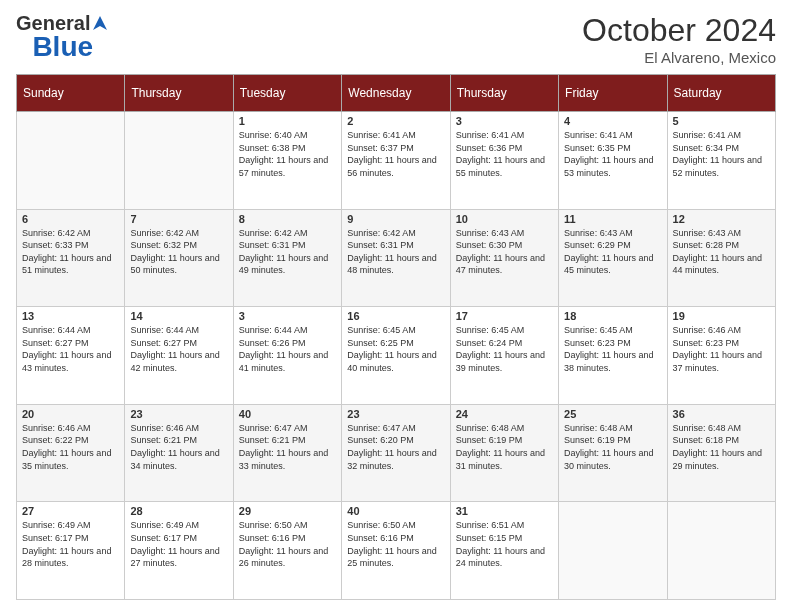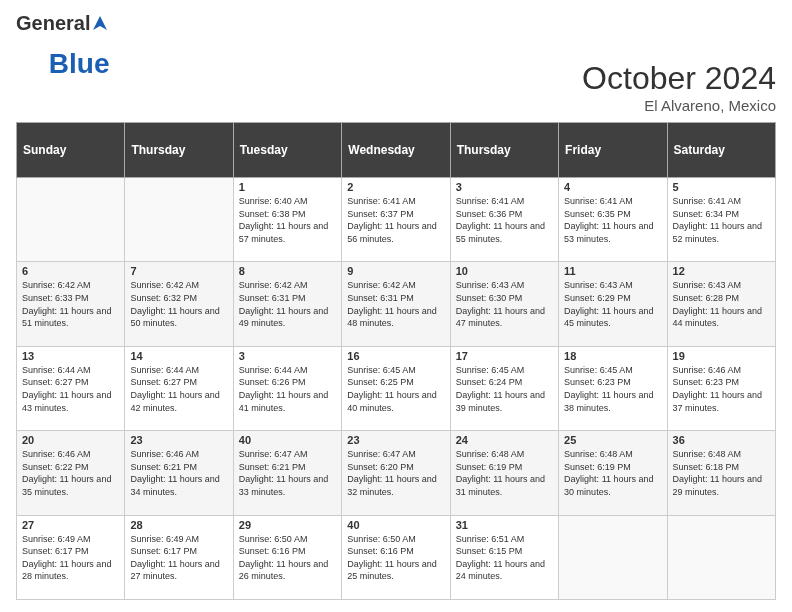--- a/index.html
+++ b/index.html
@@ -19,54 +19,52 @@
     }
     .header {
       display: flex;
       justify-content: space-between;
       align-items: flex-start;
       margin-bottom: 8px;
     }
     .logo {
       display: flex;
       flex-direction: column;
-      align-items: flex-end;
-      gap: 17px;
+      align-items: center;
     }
     .logo-line {
       display: flex;
       align-items: center;
     }
     .title-block {
       text-align: right;
     }
     .month-title {
       font-size: 32px;
       font-weight: normal;
       color: #333;
-      margin-top: 48px;
     }
     .location {
       font-size: 15px;
       color: #555;
     }
     .calendar {
       flex: 1;
       border: 1px solid #ccc;
       border-collapse: collapse;
       width: 100%;
       table-layout: fixed;
     }
     .calendar th {
-      background-color: #404040;
+      background-color: #7f1d1d;
       color: #fff;
       font-size: 12px;
-      font-weight: bold;
+      font-weight: normal;
       text-align: left;
-      padding: 20px 6px;
+      padding: 11px 6px;
       border: 1px solid #aaa;
     }
     .calendar td {
       border: 1px solid #ccc;
       vertical-align: top;
       padding: 3px 5px;
       font-size: 9.5px;
       color: #333;
       height: 78px;
       background: #fff;

